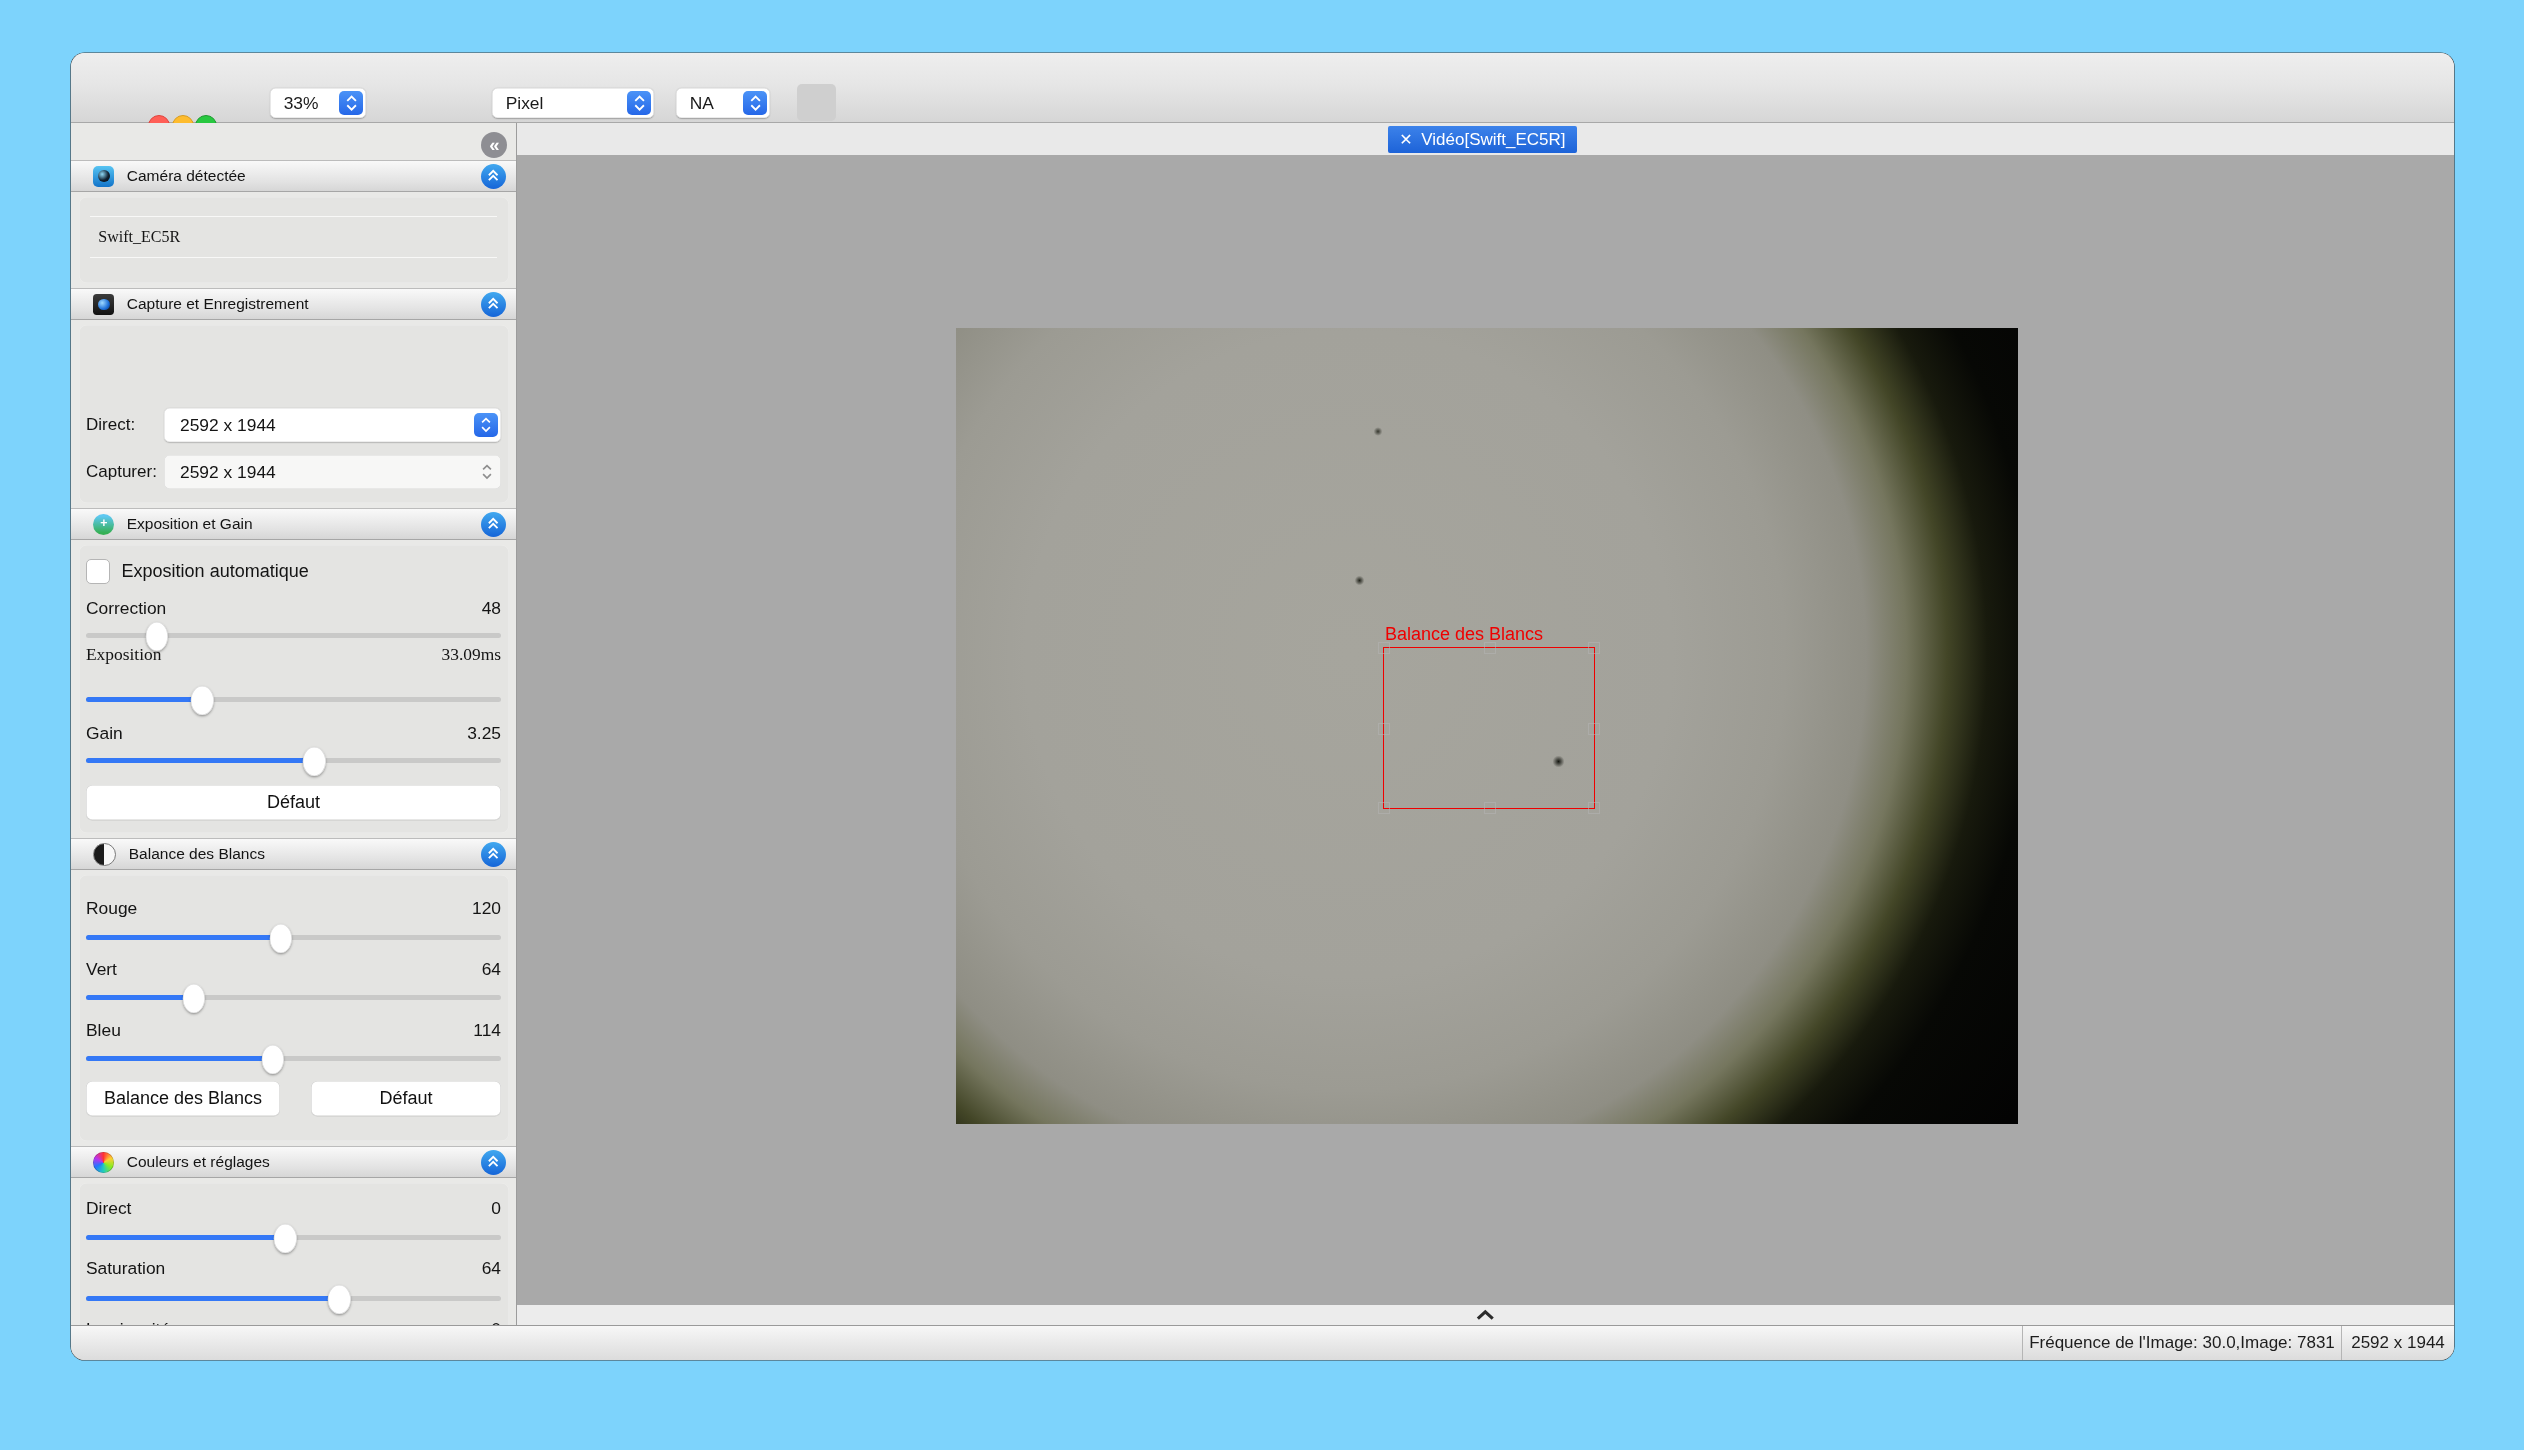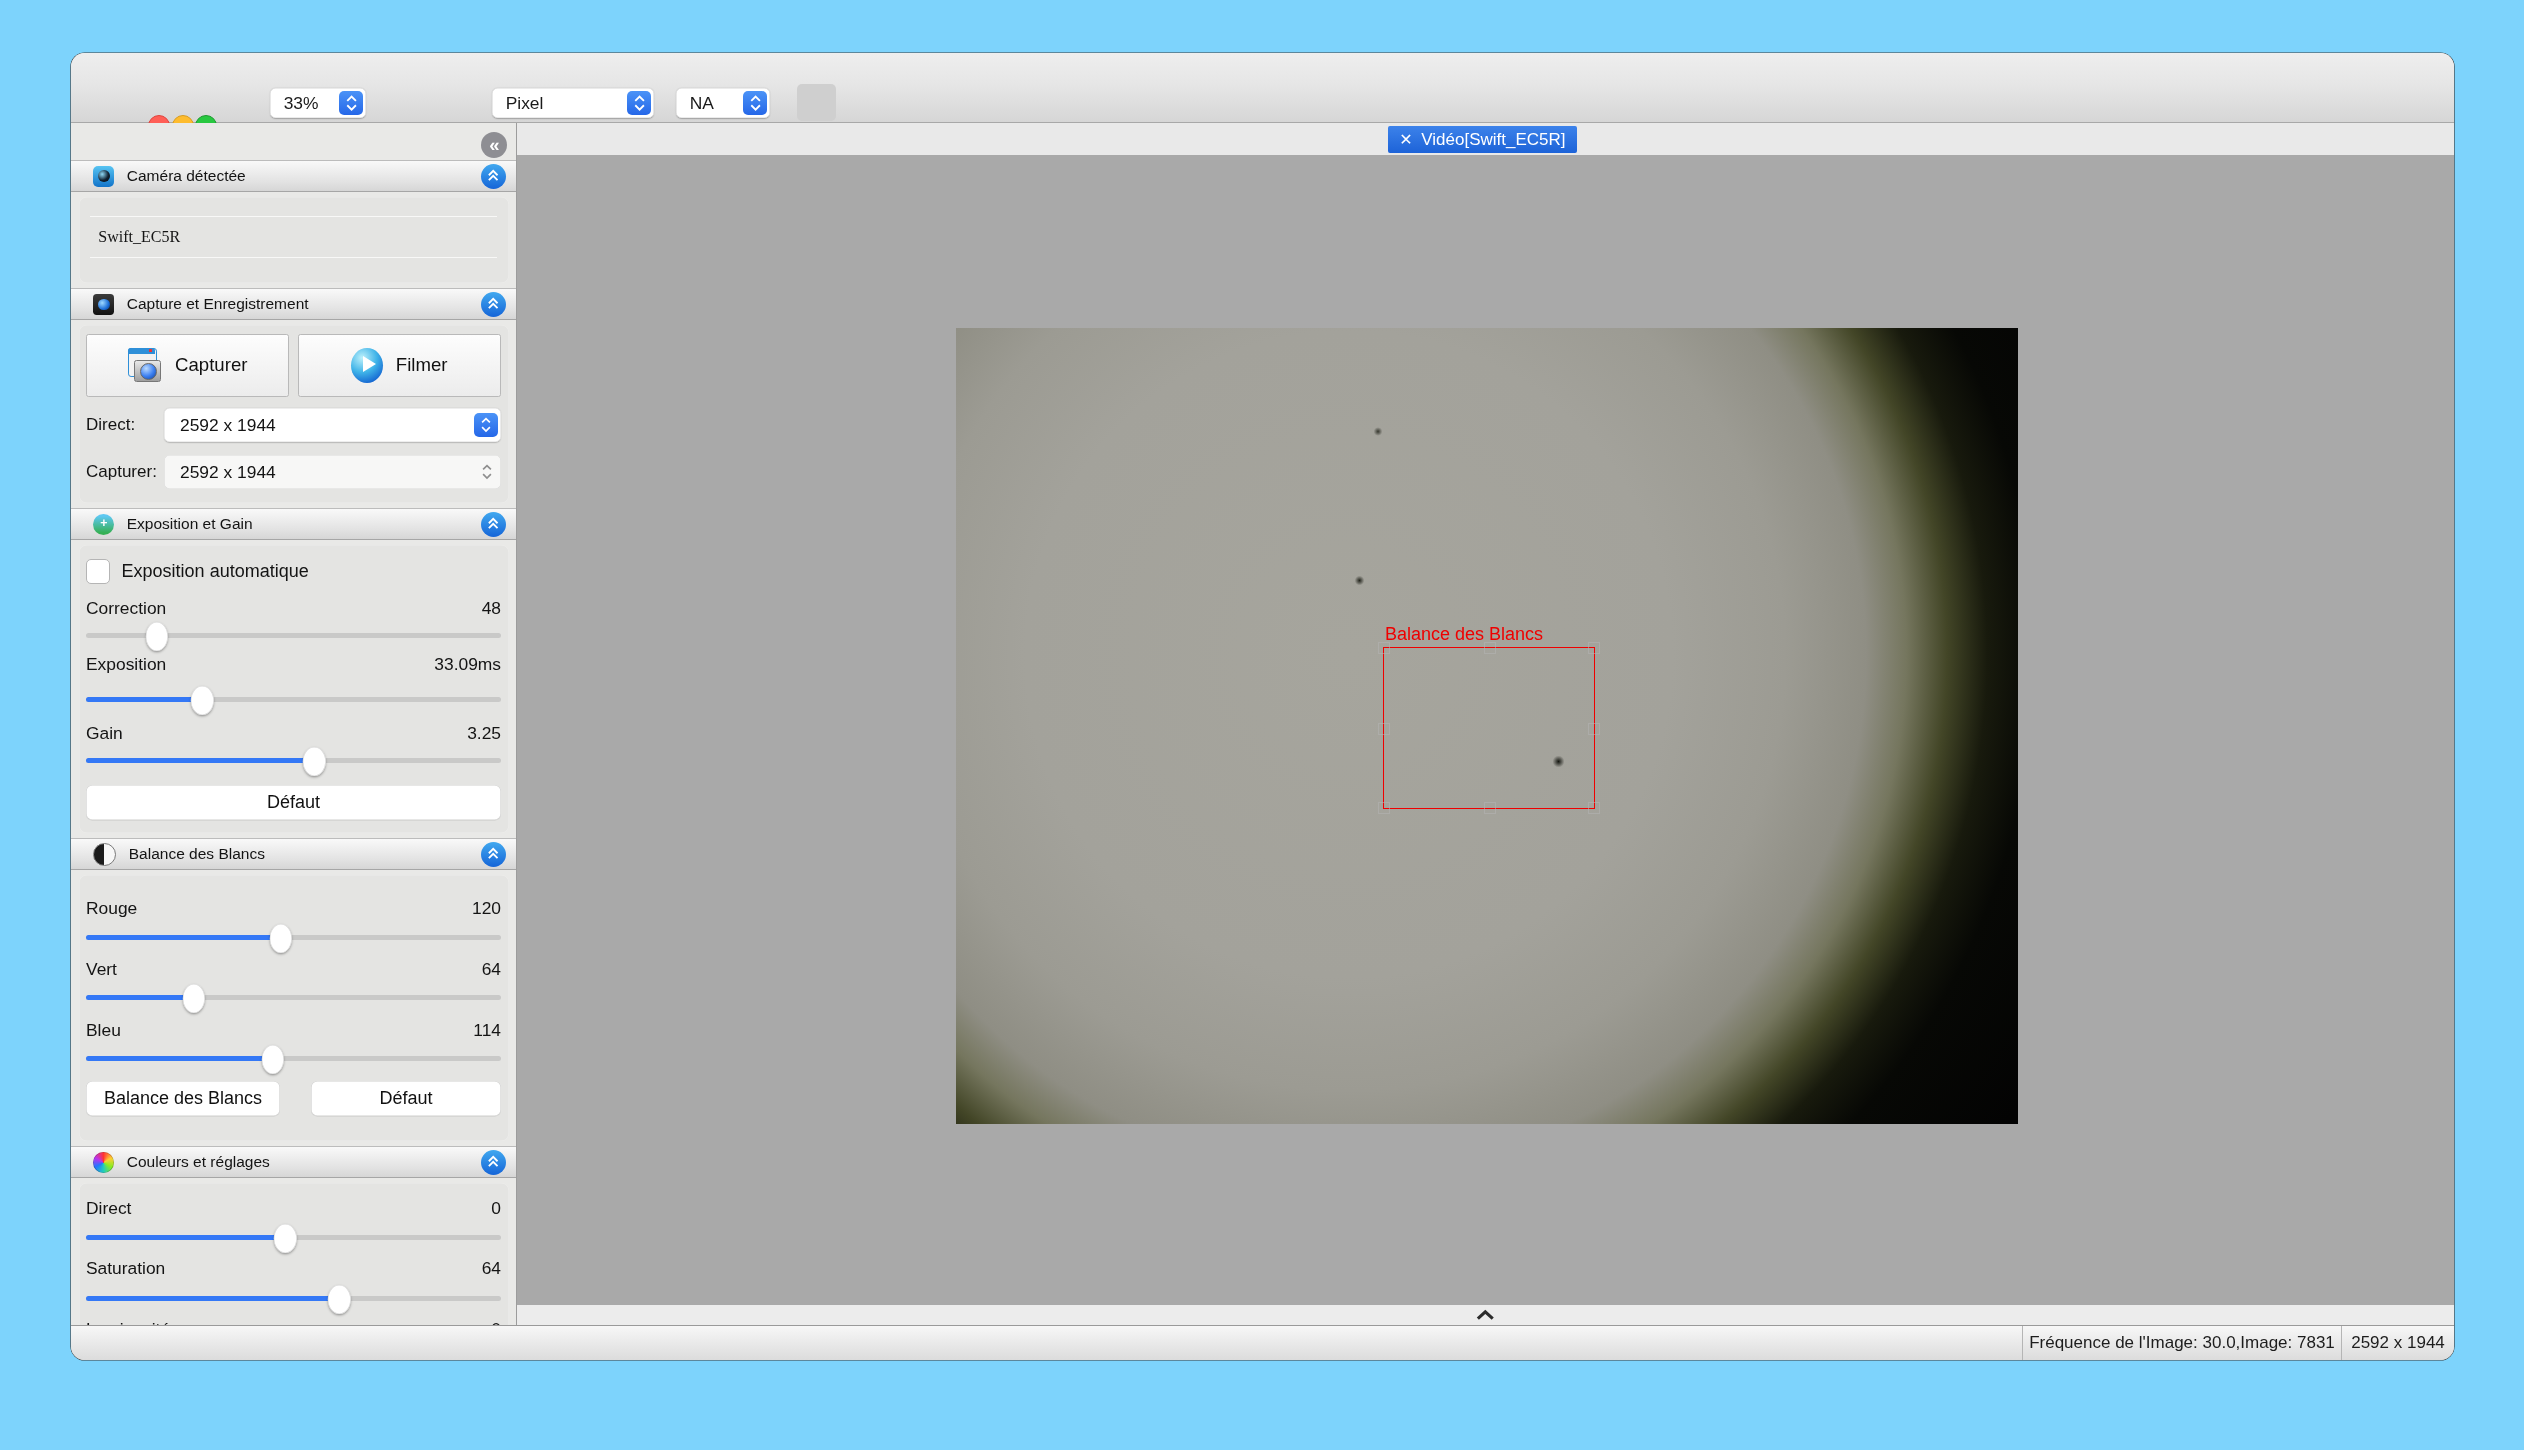--- a/index.html
+++ b/index.html
@@ -408,38 +408,20 @@
             </span>
           <span class="ph-title">Capture et Enregistrement</span>
           <span class="ph-collapse">
             <svg width="12.4" height="13.7" viewBox="0 0 20 22">
                 <path d="M3 10 L10 3 L17 10 M3 18 L10 11 L17 18" fill="none" stroke="#fff" stroke-width="3"></path>
               </svg>
           </span>
         </div>
         <div class="panel-body" style="height:188px;">
           <div class="body-box"></div>
-          <div class="capbtn-row">
-            <div class="capbtn">
-              <span class="ic-capture">
-                <span class="win"></span>
-                  <span class="winbar"></span>
-                  <span class="reddot"></span>
-                  <span class="cam"></span>
-                  <span class="lens"></span>
-              </span>
-              <span class="lbl">Capturer</span>
-            </div>
-            <div class="capbtn">
-              <span class="ic-play">
-                  <i></i>
-                </span>
-              <span class="lbl">Filmer</span>
-            </div>
-          </div>
           <div class="opt-row" style="top:87px;">
             <span class="olabel">Direct:</span>
             <div class="osel">
               <span class="ov">2592 x 1944</span>
               <span class="stepper">
                 <svg width="10" height="5.6" viewBox="0 0 18 10">
                     <path d="M2 8 L9 1 L16 8" fill="none" stroke="#fff" stroke-width="3"></path>
                   </svg>
                 <svg width="10" height="5.6" viewBox="0 0 18 10">
                     <path d="M2 2 L9 9 L16 2" fill="none" stroke="#fff" stroke-width="3"></path>
@@ -482,21 +464,21 @@
           </div>
           <div class="sl-label" style="top:55px;">
             <span class="n">Correction</span>
             <span class="v">48</span>
           </div>
           <div class="sl-track" style="top:81px;">
             <span class="track"></span>
             <span class="fill" style="width: 0%;"></span>
             <span class="thumb" style="left: 17%;"></span>
           </div>
-          <div class="sl-label" style="top:111px;">
+          <div class="sl-label" style="top:101px;font-family:Liberation Serif, serif;">
             <span class="n">Exposition</span>
             <span class="v">33.09ms</span>
           </div>
           <div class="sl-track" style="top:145px;">
             <span class="track"></span>
             <span class="fill" style="width: 28%;"></span>
             <span class="thumb" style="left: 28%;"></span>
           </div>
           <div class="sl-label" style="top:180px;">
             <span class="n">Gain</span>

